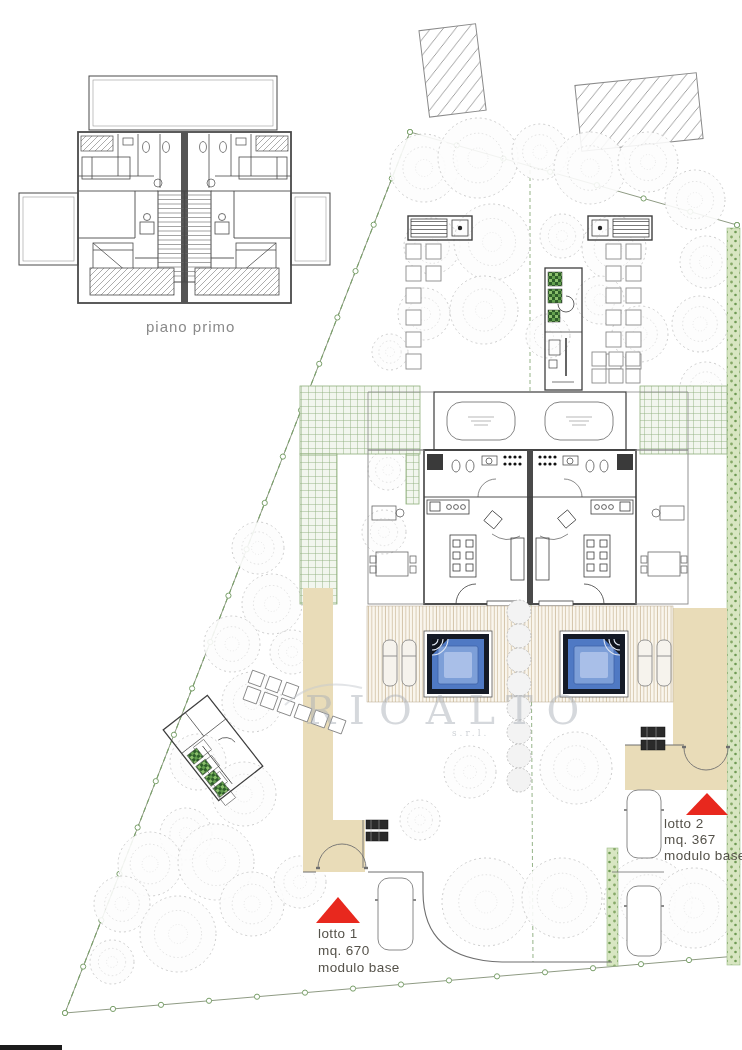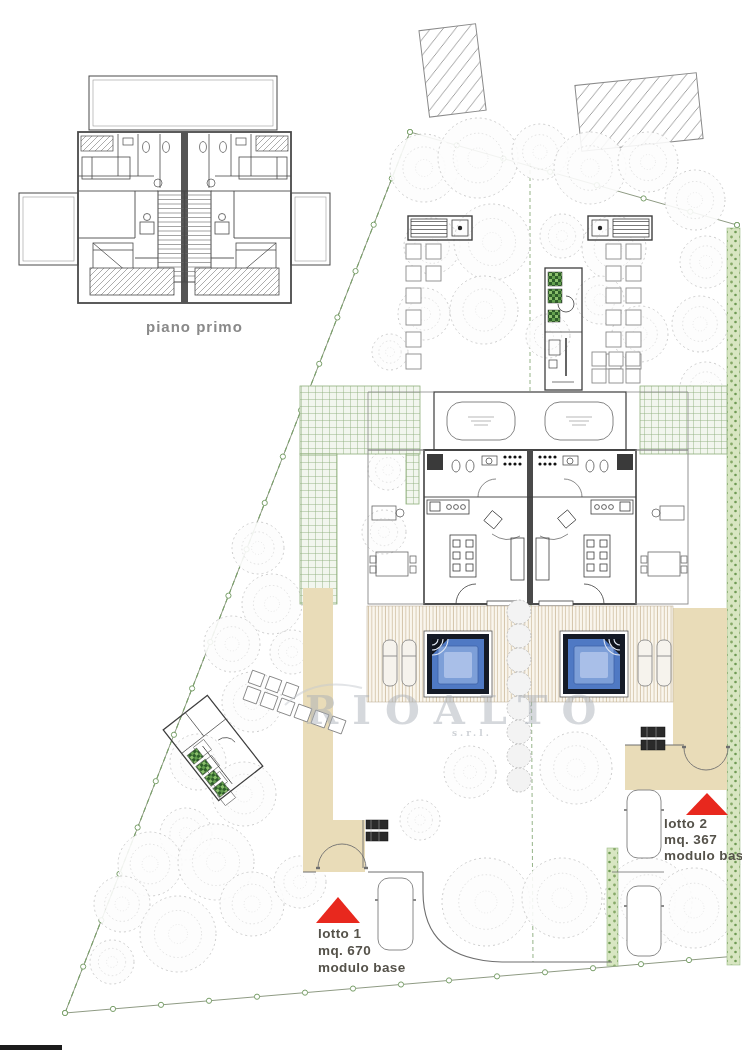--- a/index.html
+++ b/index.html
@@ -1,17 +1,17 @@
 <!DOCTYPE html>
 <html><head>
 <meta charset="utf-8">
 <style>
   html,body{margin:0;padding:0;background:#e8e8e8;}
   .page{position:relative;width:742px;height:1050px;background:#ffffff;overflow:hidden;
-        font-family:"Liberation Sans",sans-serif;font-weight:bold;}
+        font-family:"Liberation Sans",sans-serif;}
   svg{position:absolute;left:0;top:0;}
   text{font-family:"Liberation Sans",sans-serif;}
   .lotlabel{font-size:13.5px;fill:#55524a;letter-spacing:.4px;}
   .caption{font-size:15px;fill:#8a8a8a;letter-spacing:1px;}
   .wm{font-family:"DejaVu Serif","Liberation Serif",serif;font-size:40px;letter-spacing:14px;
       fill:#a9afb7;opacity:.48;}
   .wmsmall{font-family:"DejaVu Serif","Liberation Serif",serif;font-size:9px;letter-spacing:3px;
       fill:#a9afb7;opacity:.55;}
 </style>
 </head>

